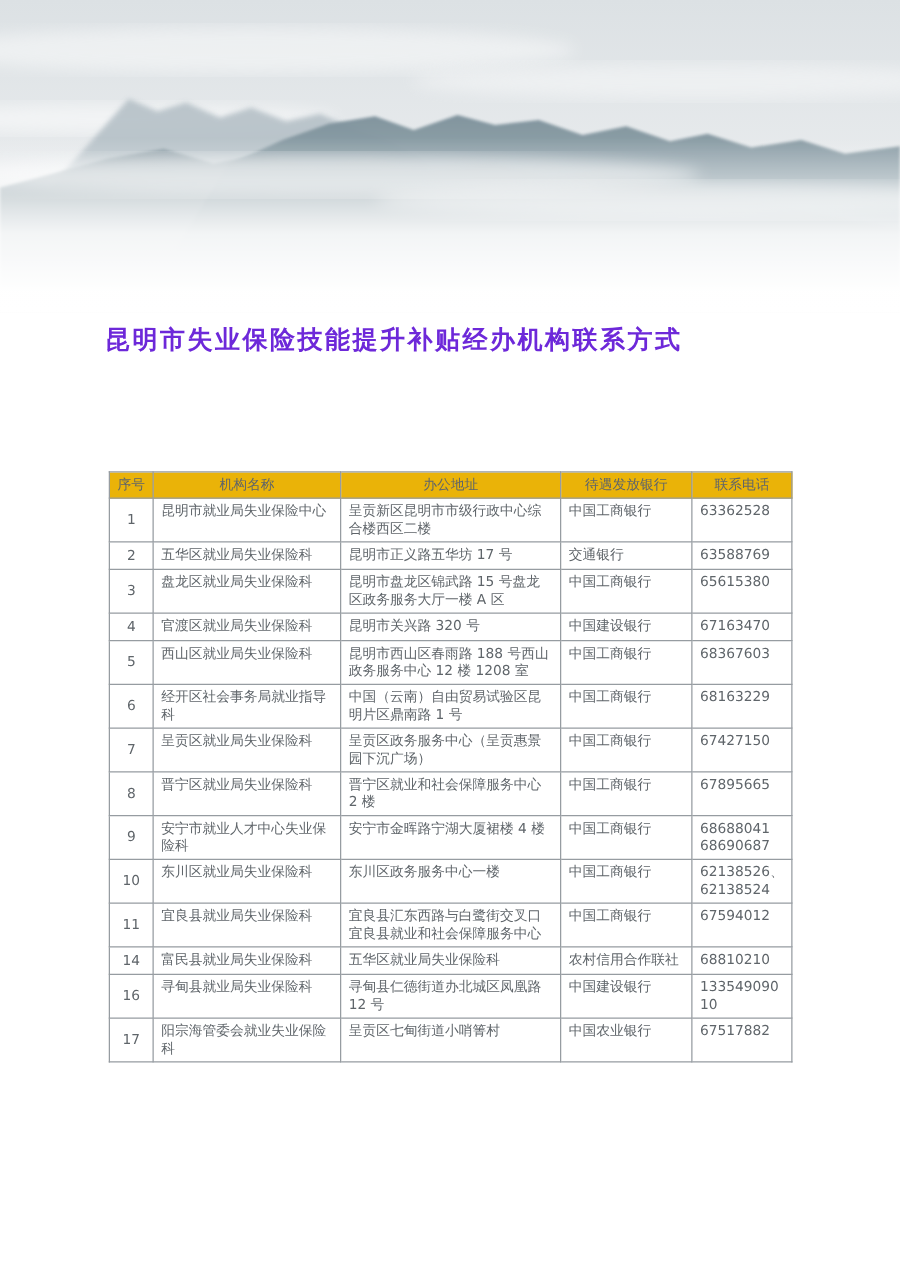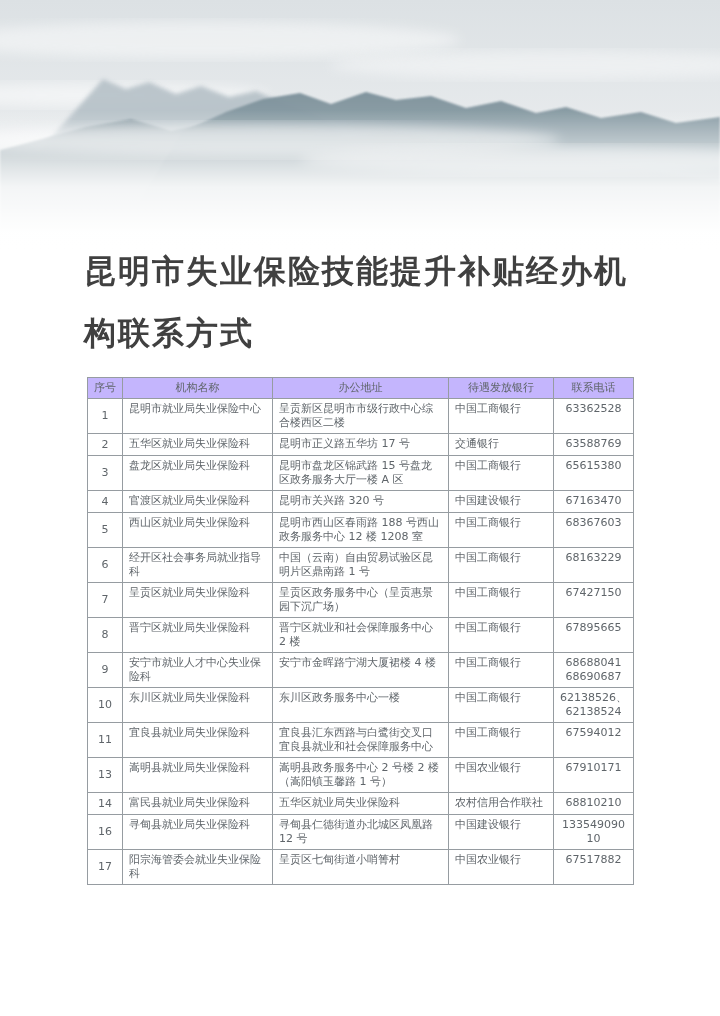--- a/index.html
+++ b/index.html
@@ -12,23 +12,23 @@
   }
   .hero {
     position: absolute;
     top: 0; left: 0;
     width: 720px; height: 250px;
   }
   .page-title {
     position: absolute;
     left: 84px; top: 240px;
     width: 566px;
-    font-size: 32px;
+    font-size: 20px;
     font-weight: 700;
-    color: #404040;
+    color: #6d28d9;
     line-height: 62px;
     letter-spacing: 2px;
   }
   .contact-table {
     position: absolute;
     left: 87px; top: 377px;
     width: 546px;
     border-collapse: collapse;
     table-layout: fixed;
     font-size: 11px;
@@ -39,26 +39,26 @@
     padding: 3px 6px;
     line-height: 14px;
     vertical-align: top;
     word-break: break-word;
   }
   .contact-table th {
     font-weight: 400;
     text-align: center;
     height: 18px;
     vertical-align: middle;
-    background: #c4b5fd;
+    background: #eab308;
   }
   .contact-table td { height: 22px; }
   .contact-table td.c0 { text-align: center; vertical-align: middle; }
   .contact-table td.c1, .contact-table td.c2, .contact-table td.c3 { text-align: left; }
-  .contact-table td.c4 { text-align: center; }
+  .contact-table td.c4 { text-align: left; }
   col.w0 { width: 35px; }
   col.w1 { width: 150px; }
   col.w2 { width: 176px; }
   col.w3 { width: 105px; }
   col.w4 { width: 80px; }
 </style>
 </head>
 <body>
 
 <div class="hero">
@@ -205,27 +205,20 @@
         <td class="c4">62138526、62138524</td>
       </tr>
       <tr>
         <td class="c0">11</td>
         <td class="c1">宜良县就业局失业保险科</td>
         <td class="c2">宜良县汇东西路与白鹭街交叉口宜良县就业和社会保障服务中心</td>
         <td class="c3">中国工商银行</td>
         <td class="c4">67594012</td>
       </tr>
       <tr>
-        <td class="c0">13</td>
-        <td class="c1">嵩明县就业局失业保险科</td>
-        <td class="c2">嵩明县政务服务中心 2 号楼 2 楼（嵩阳镇玉馨路 1 号）</td>
-        <td class="c3">中国农业银行</td>
-        <td class="c4">67910171</td>
-      </tr>
-      <tr>
         <td class="c0">14</td>
         <td class="c1">富民县就业局失业保险科</td>
         <td class="c2">五华区就业局失业保险科</td>
         <td class="c3">农村信用合作联社</td>
         <td class="c4">68810210</td>
       </tr>
       <tr>
         <td class="c0">16</td>
         <td class="c1">寻甸县就业局失业保险科</td>
         <td class="c2">寻甸县仁德街道办北城区凤凰路 12 号</td>

